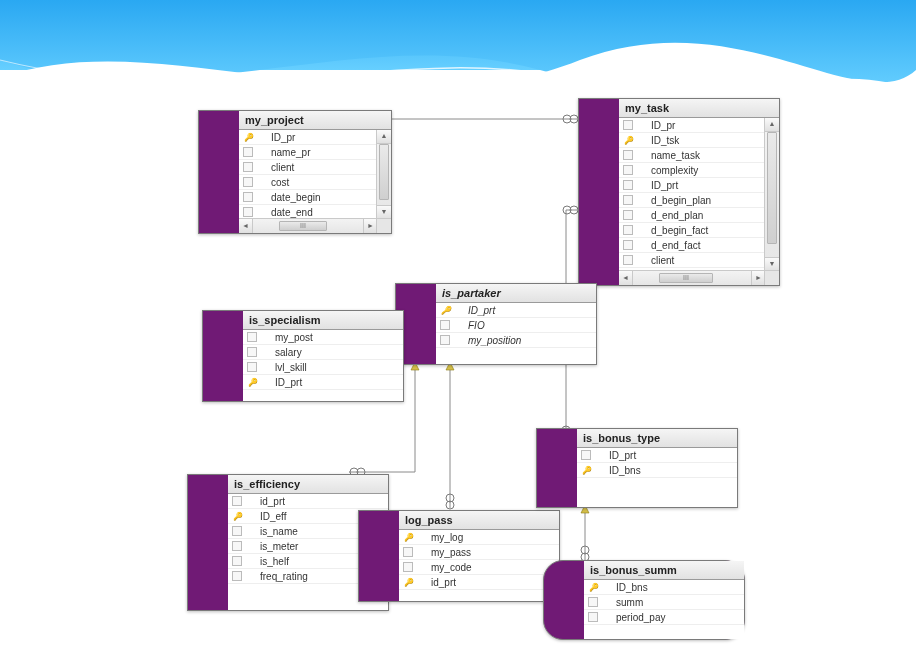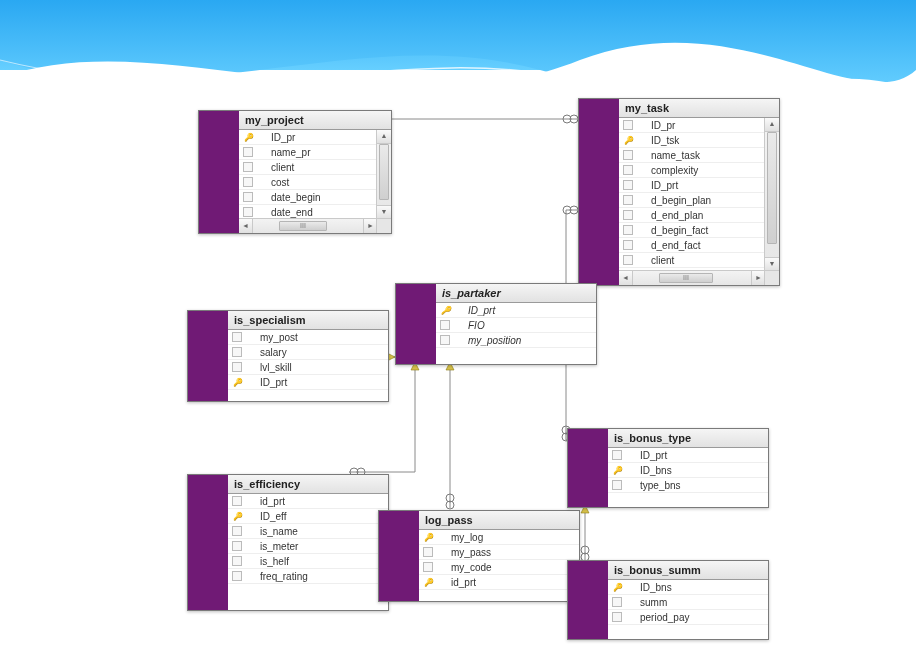--- a/index.html
+++ b/index.html
@@ -374,21 +374,21 @@
           <div class="trow">
             <span class="icon">
               <span class="icon-col"></span>
             </span>
             <span class="col-name">my_position</span>
           </div>
         </div>
     </div>
   </div>
 
-  <div class="tbox" id="box-is_specialism" style="left:187px; top:310px; width:160px; height:90px;justify-content:space-between;">
+  <div class="tbox" id="box-is_specialism" style="left:202px; top:310px; width:160px; height:90px;justify-content:space-between;">
     <div class="tbox-title">is_specialism</div>
     <div class="tbox-body">
       <div class="tbox-rows">
           <div class="trow">
             <span class="icon">
               <span class="icon-col"></span>
             </span>
             <span class="col-name">my_post</span>
           </div>
           <div class="trow">
@@ -446,21 +446,21 @@
           <div class="trow">
             <span class="icon">
               <span class="icon-col"></span>
             </span>
             <span class="col-name">freq_rating</span>
           </div>
         </div>
     </div>
   </div>
 
-  <div class="tbox" id="box-log_pass" style="left:378px; top:510px; width:160px; height:90px;">
+  <div class="tbox" id="box-log_pass" style="left:358px; top:510px; width:160px; height:90px;">
     <div class="tbox-title">log_pass</div>
     <div class="tbox-body">
       <div class="tbox-rows">
           <div class="trow">
             <span class="icon icon-key" style="font-size: 8px;">🔑</span>
             <span class="col-name">my_log</span>
           </div>
           <div class="trow">
             <span class="icon">
               <span class="icon-col"></span>
@@ -474,45 +474,39 @@
             <span class="col-name">my_code</span>
           </div>
           <div class="trow">
             <span class="icon icon-key" style="font-size: 8px;">🔑</span>
             <span class="col-name">id_prt</span>
           </div>
         </div>
     </div>
   </div>
 
-  <div class="tbox" id="box-is_bonus_type" style="left:567px; top:428px; width:160px; height:78px;justify-content:flex-end;">
+  <div class="tbox" id="box-is_bonus_type" style="left:536px; top:428px; width:160px; height:78px;justify-content:flex-end;">
     <div class="tbox-title">is_bonus_type</div>
     <div class="tbox-body">
       <div class="tbox-rows">
           <div class="trow">
             <span class="icon">
               <span class="icon-col"></span>
             </span>
             <span class="col-name">ID_prt</span>
           </div>
           <div class="trow">
             <span class="icon icon-key" style="font-size: 8px;">🔑</span>
             <span class="col-name">ID_bns</span>
           </div>
-          <div class="trow">
-            <span class="icon">
-              <span class="icon-col"></span>
-            </span>
-            <span class="col-name">type_bns</span>
-          </div>
-        </div>
-    </div>
-  </div>
-
-  <div class="tbox" id="box-is_bonus_summ" style="left:567px; top:560px; width:160px; height:78px;">
+        </div>
+    </div>
+  </div>
+
+  <div class="tbox" id="box-is_bonus_summ" style="left:543px; top:560px; width:160px; height:78px;border-radius:20px;">
     <div class="tbox-title">is_bonus_summ</div>
     <div class="tbox-body">
       <div class="tbox-rows">
           <div class="trow">
             <span class="icon icon-key" style="font-size: 8px;">🔑</span>
             <span class="col-name">ID_bns</span>
           </div>
           <div class="trow">
             <span class="icon">
               <span class="icon-col"></span>

